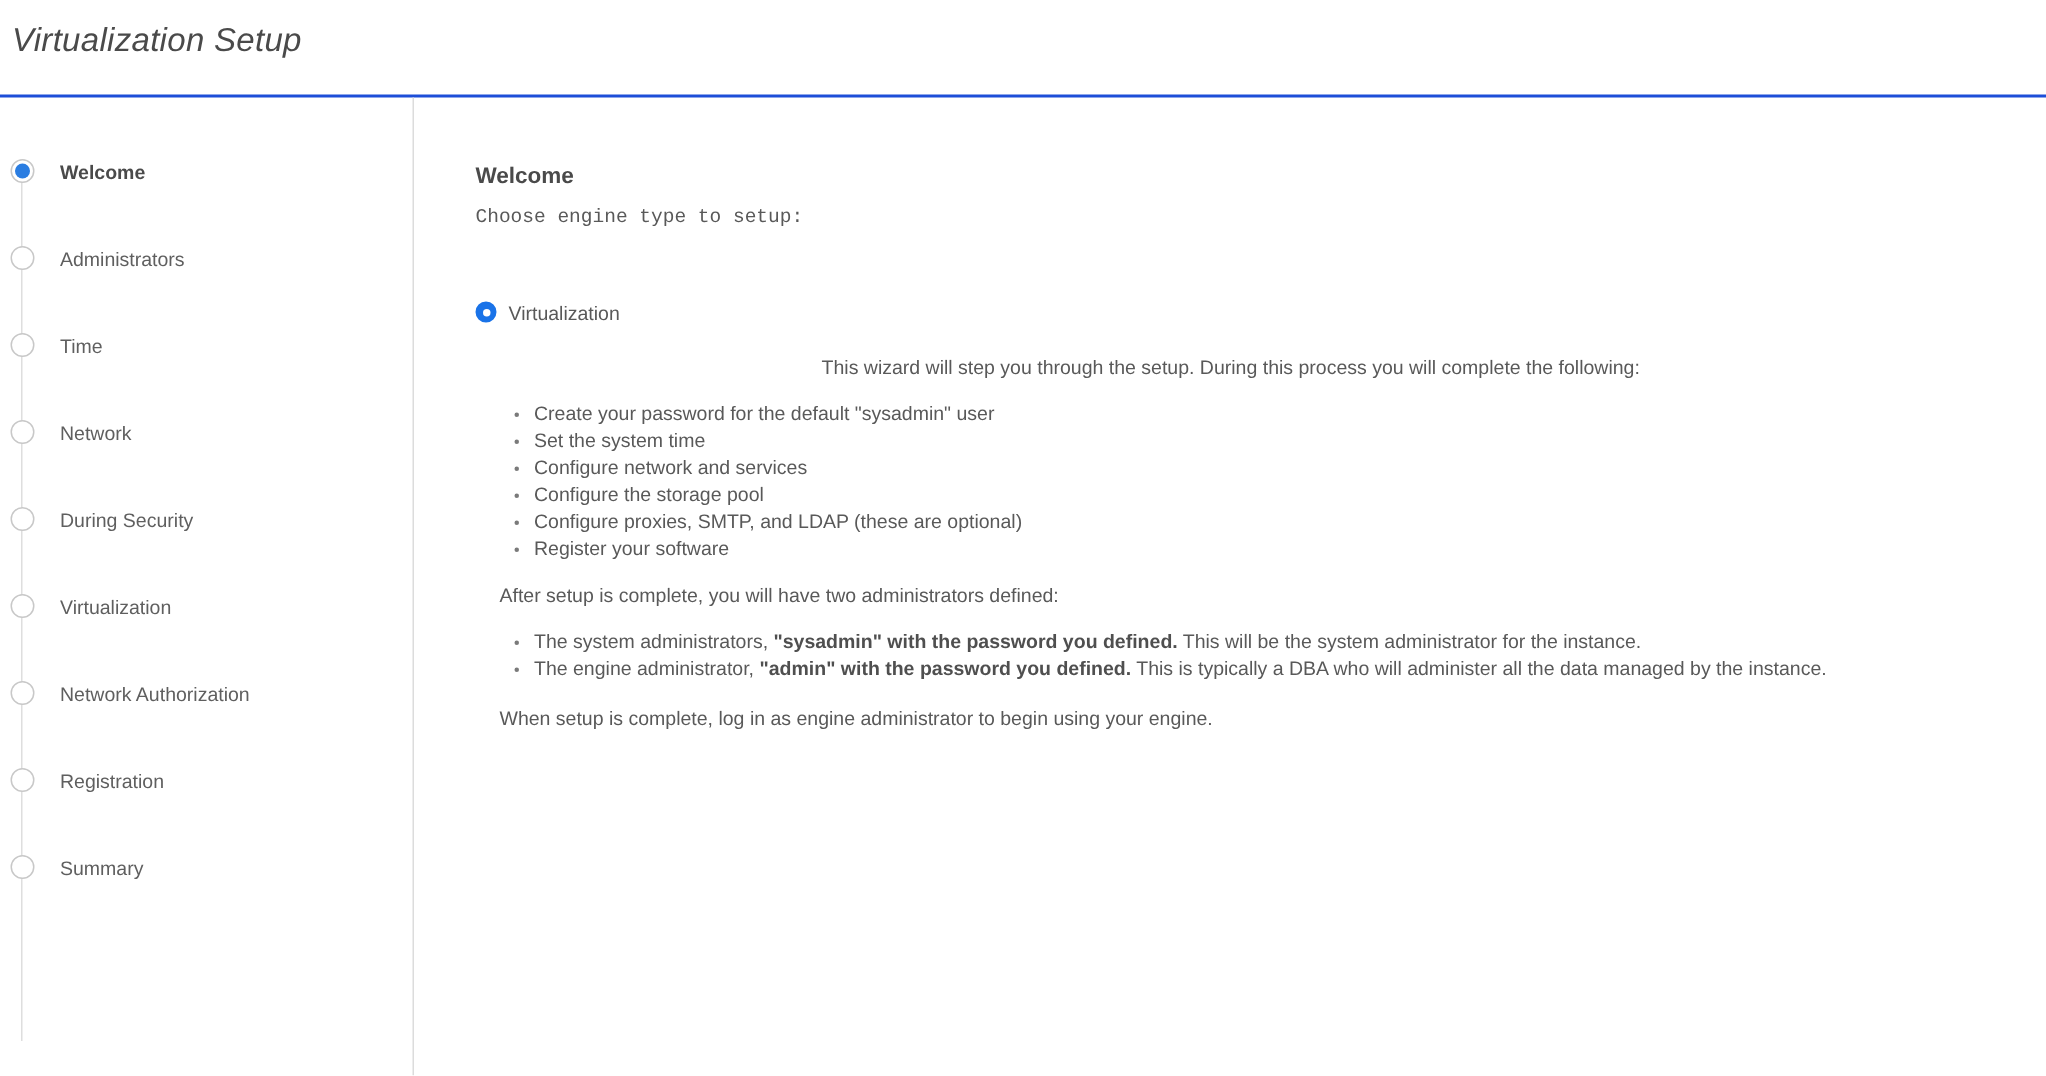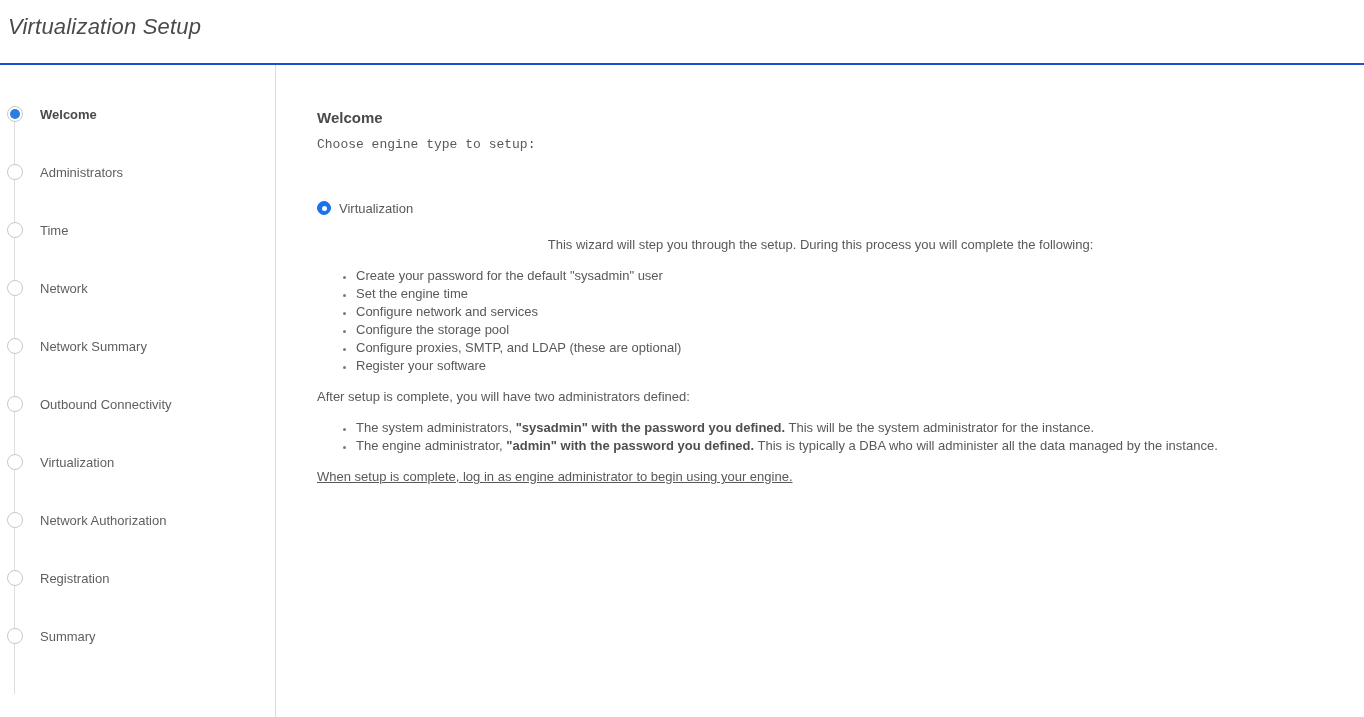--- a/index.html
+++ b/index.html
@@ -134,23 +134,23 @@
     margin: 4px 0 14px;
     padding-left: 39px;
     list-style: disc;
   }
   .content li {
     font-size: 13px;
     line-height: 18px;
     color: #595959;
   }
   .content li::marker { color: #7a7a7a; font-size: 11px; }
-  .after-para { margin: 0 0 14px; }
+  .after-para { margin: 0 16px 14px; }
   .bold-seg { font-weight: 700; color: #4f4f4f; }
-  .outro-para { margin: 0; text-decoration: underline; }
+  .outro-para { margin: 16px; }
 </style>
 </head>
 <body>
 
 <header class="app-header">
   <div class="app-title">Virtualization Setup</div>
 </header>
 
 <div class="layout">
 
@@ -178,27 +178,21 @@
     <div class="step">
       <span class="step-dot">
           <span class="inner"></span>
         </span>
       <span class="step-label">Network</span>
     </div>
     <div class="step">
       <span class="step-dot">
           <span class="inner"></span>
         </span>
-      <span class="step-label">Network Summary</span>
-    </div>
-    <div class="step">
-      <span class="step-dot">
-          <span class="inner"></span>
-        </span>
-      <span class="step-label">Outbound Connectivity</span>
+      <span class="step-label">During Security</span>
     </div>
     <div class="step">
       <span class="step-dot">
           <span class="inner"></span>
         </span>
       <span class="step-label">Virtualization</span>
     </div>
     <div class="step">
       <span class="step-dot">
           <span class="inner"></span>
@@ -228,21 +222,21 @@
       <div class="radio-row selected">
         <span class="radio-circle"></span>
         <span class="radio-label">Virtualization</span>
       </div>
     </div>
 
     <p class="intro-para">This wizard will step you through the setup. During this process you will complete the following:</p>
 
     <ul>
       <li>Create your password for the default "sysadmin" user</li>
-      <li>Set the engine time</li>
+      <li>Set the system time</li>
       <li>Configure network and services</li>
       <li>Configure the storage pool</li>
       <li>Configure proxies, SMTP, and LDAP (these are optional)</li>
       <li>Register your software</li>
     </ul>
 
     <p class="after-para">After setup is complete, you will have two administrators defined:</p>
 
     <ul>
       <li><span>The system administrators, </span><span class="bold-seg">"sysadmin" with the password you defined.</span><span> This will be the system administrator for the instance.</span></li>

